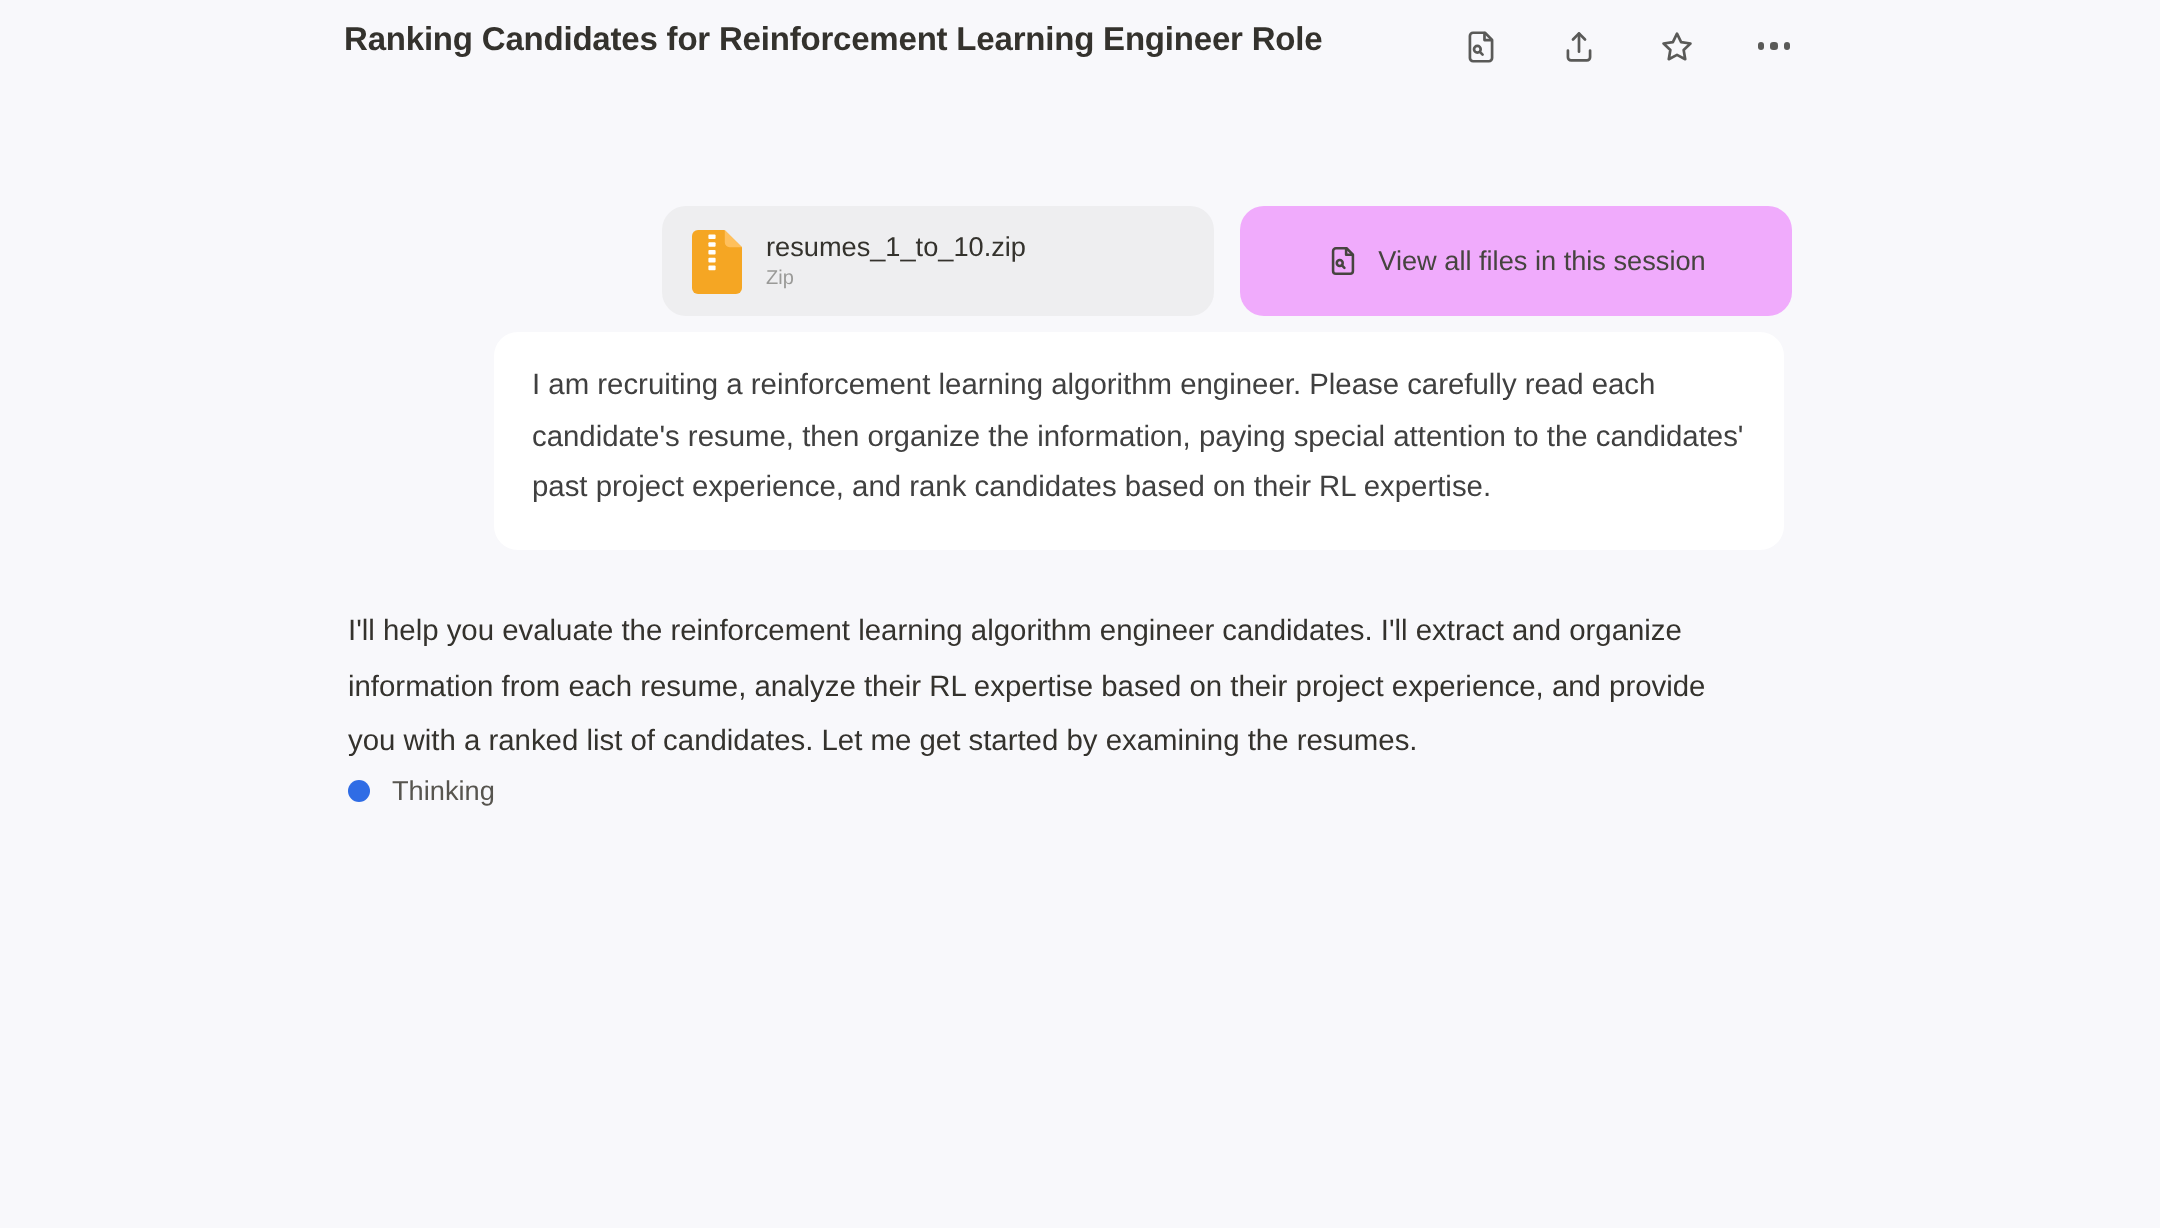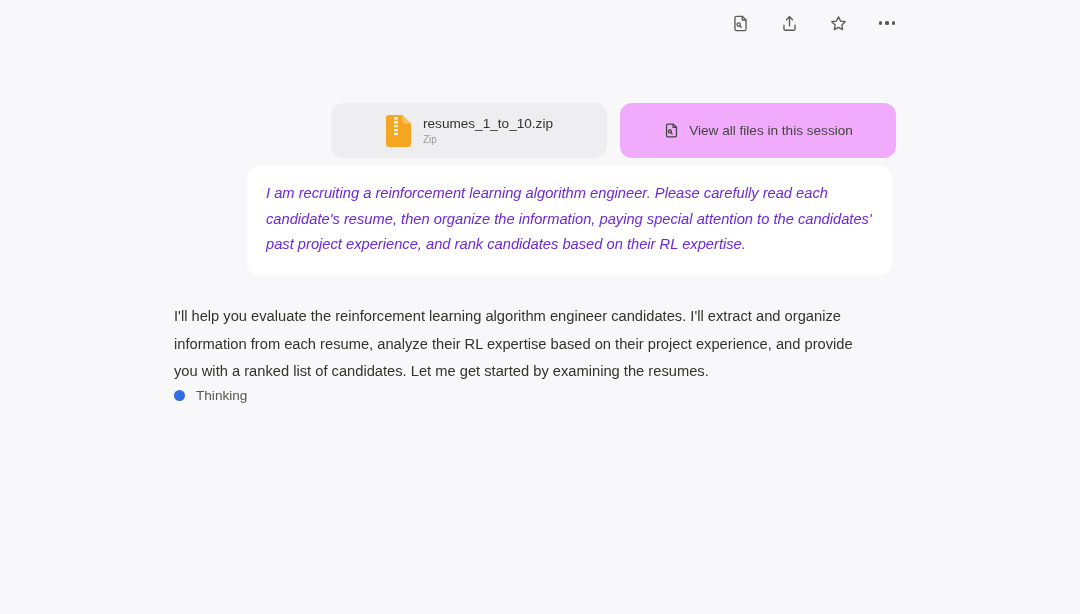--- a/index.html
+++ b/index.html
@@ -79,21 +79,20 @@
   }
   .file-card {
     width: 276px;
     height: 55px;
     background: #eeeef0;
     border-radius: 12px;
     display: flex;
     align-items: center;
     padding: 0 14px;
     cursor: pointer;
-    justify-content: center;
   }
   .zip-icon {
     width: 26px;
     height: 32px;
     flex: 0 0 auto;
     margin-right: 12px;
   }
   .file-meta { display: flex; flex-direction: column; justify-content: center; gap: 1px; }
   .file-name {
     font-size: 13.6px;
@@ -130,22 +129,21 @@
     left: 247px;
     top: 166px;
     width: 645px;
     background: #ffffff;
     border-radius: 12px;
     padding: 15px 19px 17px 19px;
   }
   .user-text {
     font-size: 14.7px;
     line-height: 25.5px;
-    color: #6d28d9;
-    font-style: italic;
+    color: #404040;
   }
 
   
   .assistant {
     position: absolute;
     left: 174px;
     top: 286px;
     width: 700px;
   }
   .brand-row {
@@ -191,20 +189,21 @@
     font-size: 13.6px;
     color: #57554f;
   }
 </style>
 </head>
 <body>
 
 <div class="page">
 
   <div class="header">
+    <div class="header-title">Ranking Candidates for Reinforcement Learning Engineer Role</div>
 
     <div class="header-actions">
 
       <div class="icon-btn">
         <svg width="19" height="19" viewBox="0 0 24 24" fill="none" stroke="currentColor" stroke-width="1.7" stroke-linecap="round" stroke-linejoin="round">
           <path d="M14.5 3H7a2 2 0 0 0-2 2v14a2 2 0 0 0 2 2h10a2 2 0 0 0 2-2V7.5L14.5 3z"></path>
           <path d="M14.2 3.2V7.6h4.4"></path>
           <circle cx="9.7" cy="13.4" r="2.1"></circle>
           <path d="M11.3 15.1l1.7 1.7"></path>
         </svg>

